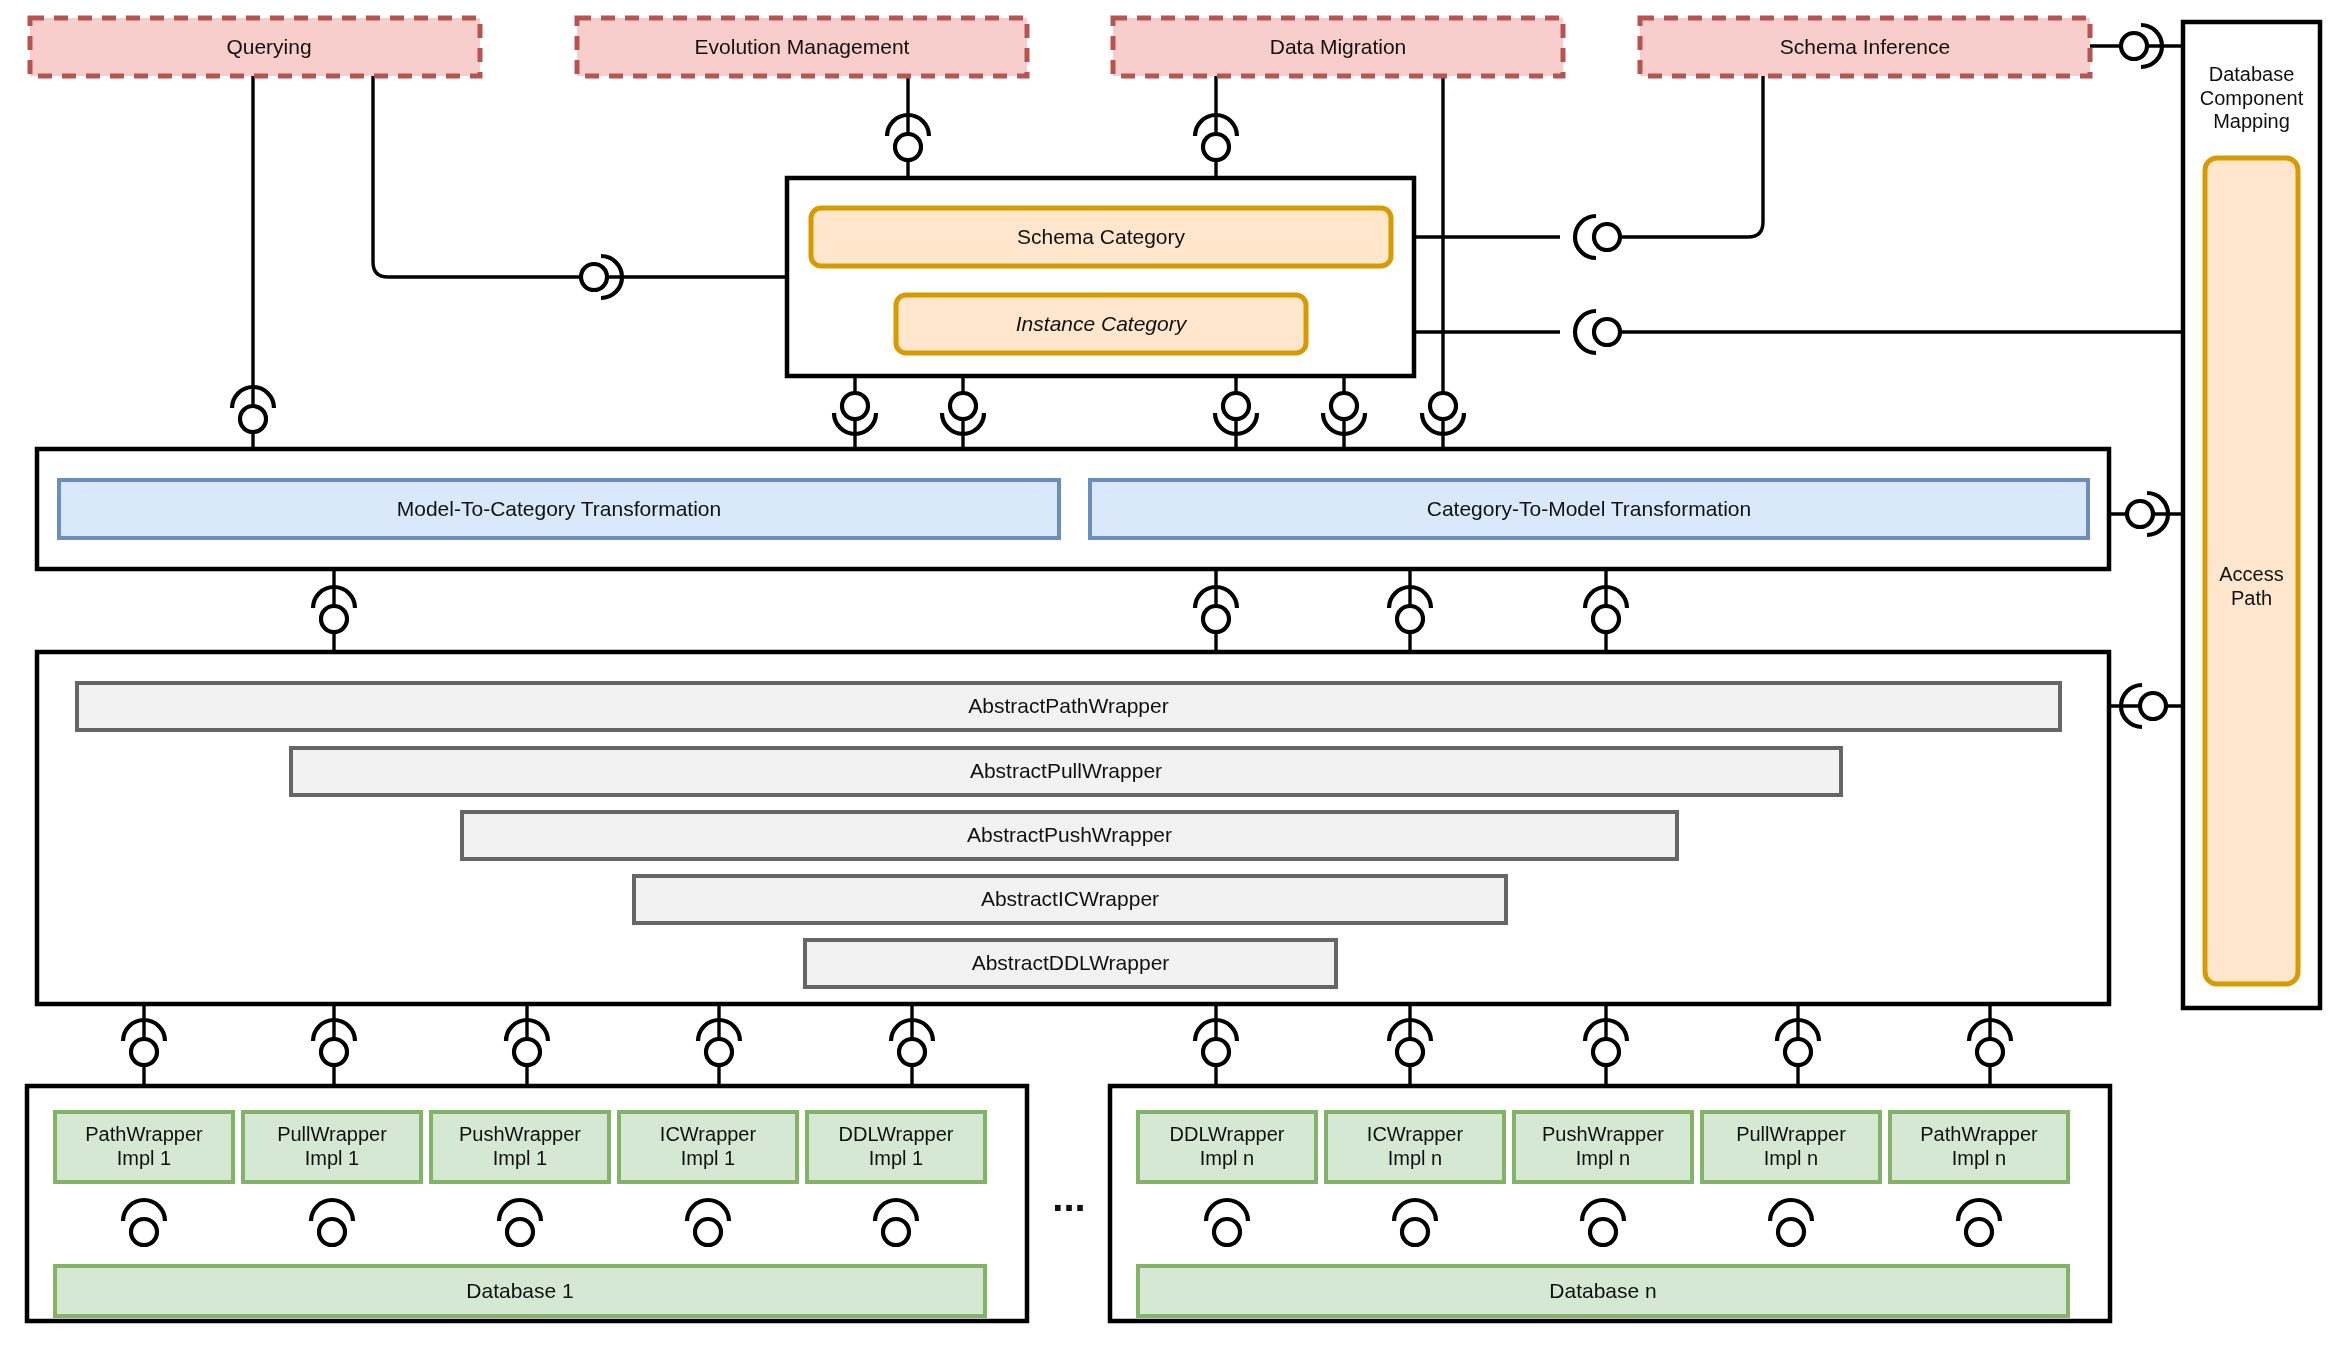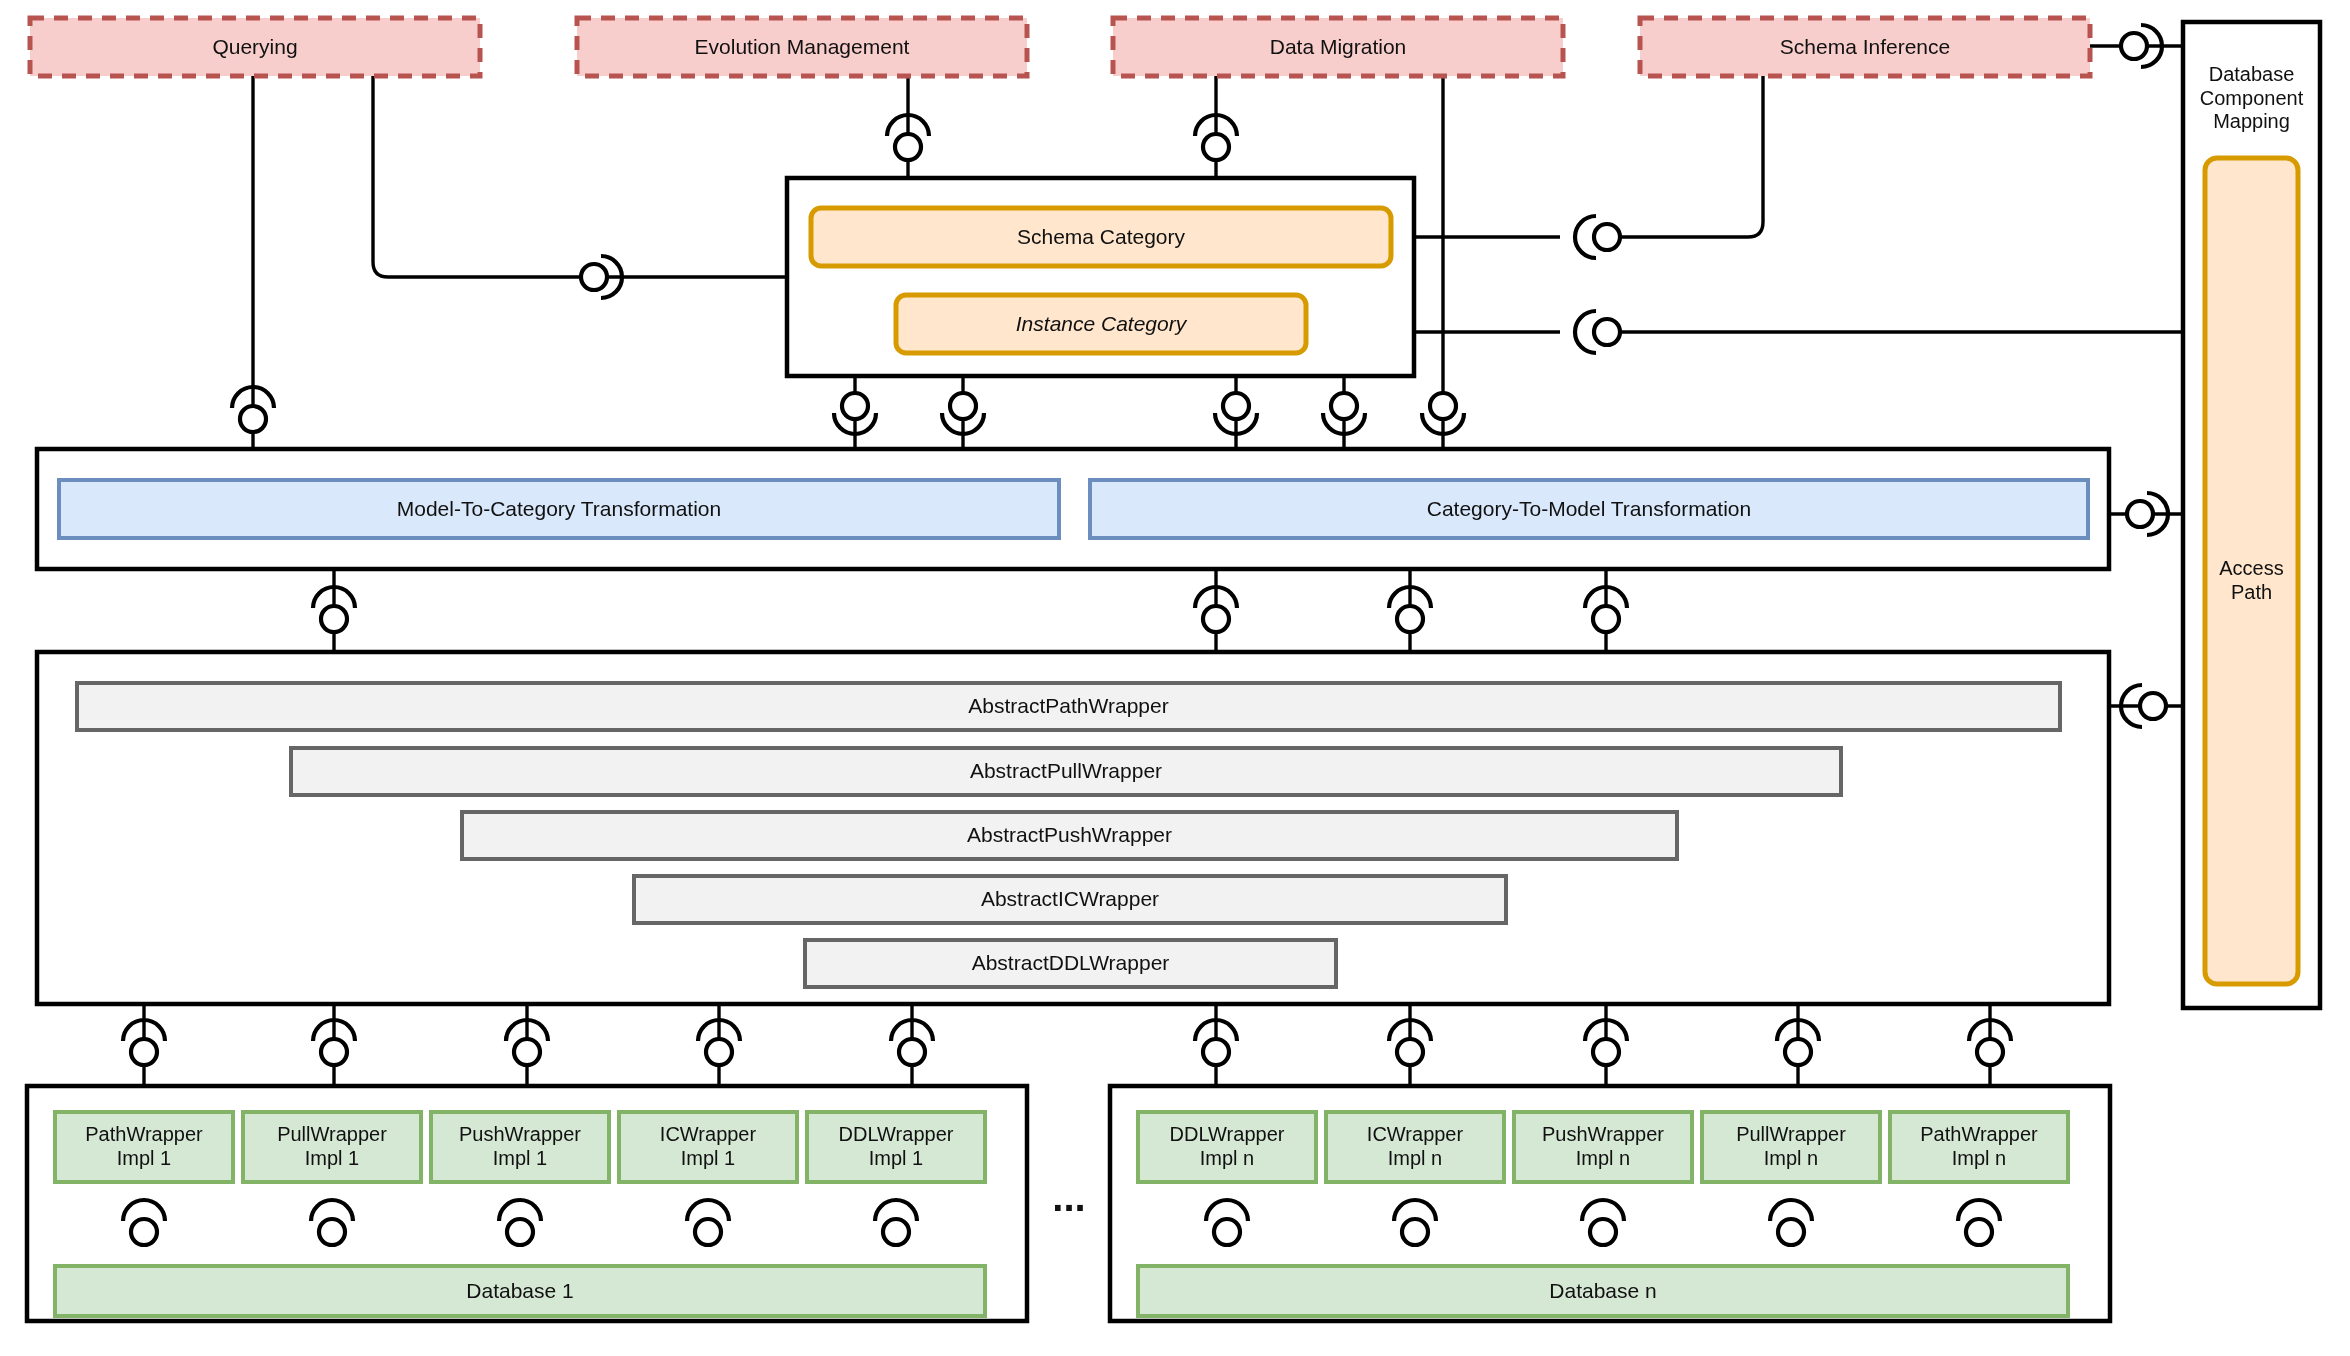--- a/index.html
+++ b/index.html
@@ -257,21 +257,21 @@
           <circle cx="2140" cy="514" r="13" fill="#fff" stroke="#000000" stroke-width="4.2"></circle>
           <path d="M 2147 493 A 21 21 0 0 1 2147 535" fill="none" stroke="#000000" stroke-width="4.2"></path>
         </g>
         <g>
           <path d="M 2142 685 A 21 21 0 0 0 2142 727" fill="none" stroke="#000000" stroke-width="4.2"></path>
           <circle cx="2153" cy="706" r="13" fill="#fff" stroke="#000000" stroke-width="4.2"></circle>
         </g>
       </g>
   </svg>
   <div id="labels">
-      <div class="lbl" style="left: 30px; top: 18px; width: 450px; height: 58px; font-size: 21px;">
+      <div class="lbl" style="left: 44px; top: 18px; width: 450px; height: 58px; font-size: 21px;">
         <span>Querying</span>
       </div>
       <div class="lbl" style="left: 577px; top: 18px; width: 450px; height: 58px; font-size: 21px;">
         <span>Evolution Management</span>
       </div>
       <div class="lbl" style="left: 1113px; top: 18px; width: 450px; height: 58px; font-size: 21px;">
         <span>Data Migration</span>
       </div>
       <div class="lbl" style="left: 1640px; top: 18px; width: 450px; height: 58px; font-size: 21px;">
         <span>Schema Inference</span>
@@ -338,17 +338,17 @@
       </div>
       <div class="lbl" style="left: 1138px; top: 1266px; width: 930px; height: 50px; font-size: 21px;">
         <span>Database n</span>
       </div>
       <div class="lbl" style="left: 1027px; top: 1178px; width: 84px; height: 40px; font-size: 40px; font-weight: 700;">
         <span>...</span>
       </div>
       <div class="lbl" style="left: 2185px; top: 34px; width: 133px; height: 100px; font-size: 20px; align-items: flex-end;">
         <span>Database<br>Component<br>Mapping</span>
       </div>
-      <div class="lbl" style="left: 2205px; top: 168px; width: 93px; height: 826px; font-size: 20px;">
+      <div class="lbl" style="left: 2205px; top: 174px; width: 93px; height: 826px; font-size: 20px;">
         <span>Access<br>Path</span>
       </div>
     </div>
 </div>
 
 </body></html>

